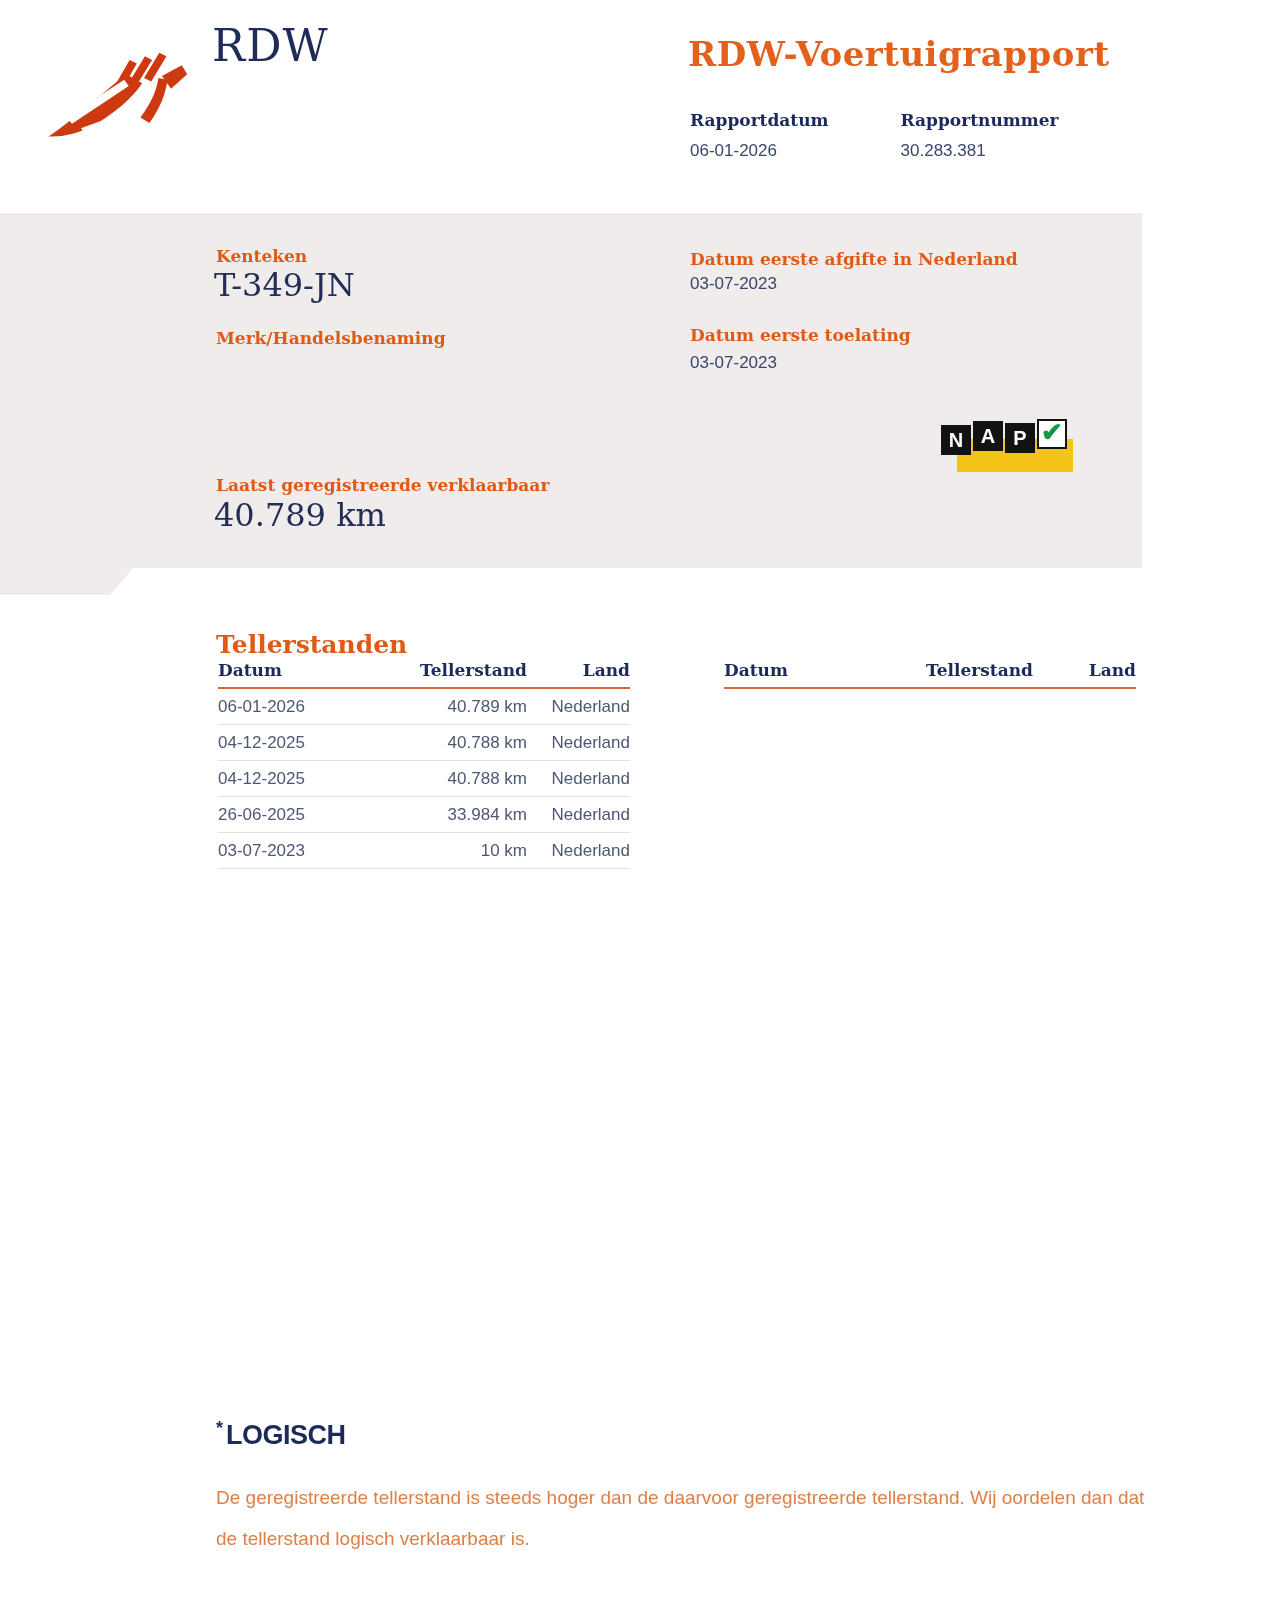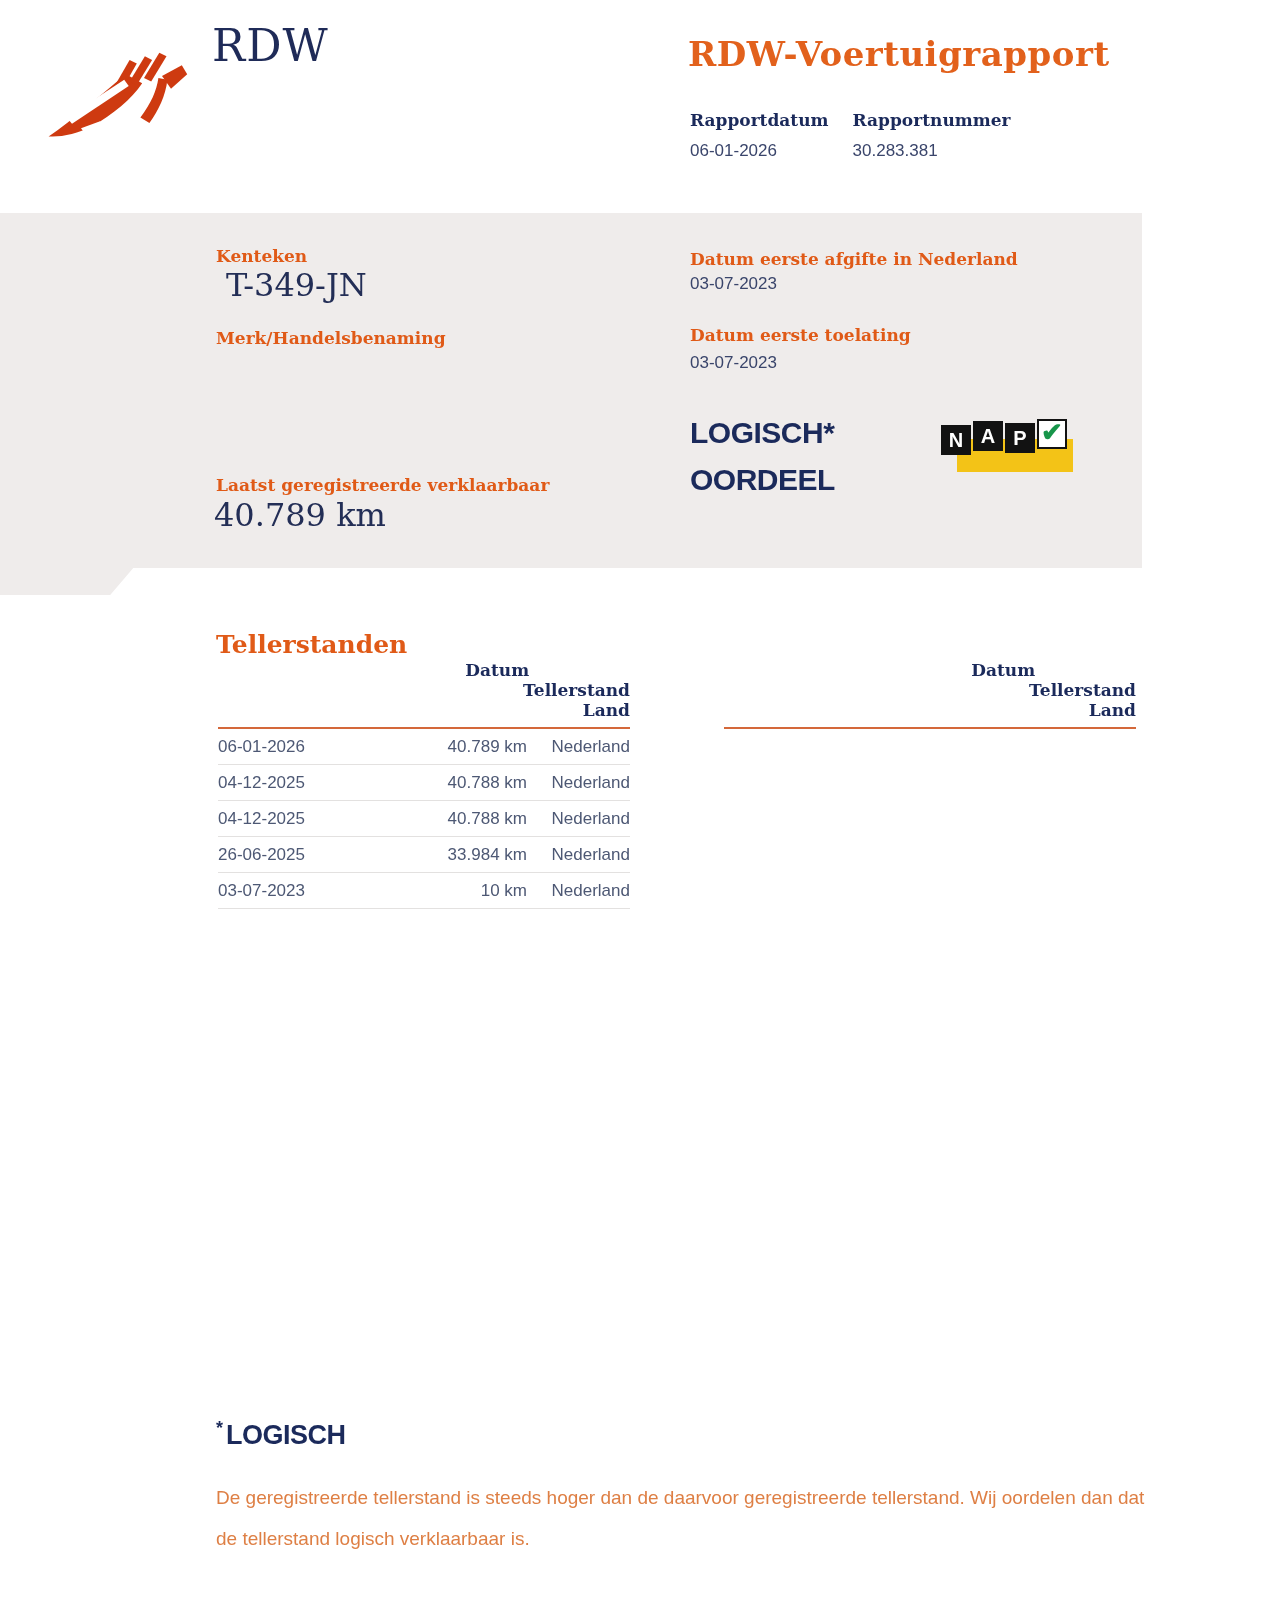--- a/index.html
+++ b/index.html
@@ -11,21 +11,21 @@
   .logo-svg{position:absolute;left:36px;top:45px;width:162px;height:100px;}
   .logo-text{
     position:absolute;left:212px;top:20px;
     font-family:"DejaVu Serif",serif;font-size:44px;color:#1F2B58;letter-spacing:1px;
   }
   .report-title{
     position:absolute;left:688px;top:34px;margin:0;
     font-family:"DejaVu Serif",serif;font-weight:bold;font-size:34px;color:#E2611C;
     letter-spacing:0.5px;white-space:nowrap;
   }
-  .meta{position:absolute;left:690px;top:110px;display:flex;gap:24px;}
+  .meta{position:absolute;left:690px;top:110px;display:flex;gap:72px;}
   .meta-lbl{
     font-family:"DejaVu Serif",serif;font-weight:bold;font-size:17px;color:#1B2A5B;
     margin-bottom:11px;white-space:nowrap;
   }
   .meta-val{font-size:17px;color:#3A456B;}
   
   .panel{
     position:absolute;left:0;top:213px;width:1142px;height:382px;background:#EFECEB;
     clip-path:polygon(0 0,100% 0,100% 92.9%,11.67% 92.9%,9.65% 100%,0 100%);
   }
@@ -60,21 +60,21 @@
   
   .tbl-title{
     position:absolute;left:216px;top:630px;
     font-family:"DejaVu Serif",serif;font-weight:bold;font-size:25px;color:#E05A17;
   }
   .tbl{position:absolute;top:660px;width:412px;}
   .tbl-1{left:218px;}
   .tbl-2{left:724px;}
   .thead{
     display:flex;align-items:flex-end;padding-bottom:7px;border-bottom:2px solid #D4683A;
-    font-family:"DejaVu Serif",serif;font-weight:bold;font-size:17px;color:#1B2A5B;flex-direction:column;
+    font-family:"DejaVu Serif",serif;font-weight:bold;font-size:17px;color:#1B2A5B;
   }
   .trow{
     display:flex;align-items:center;height:35px;border-bottom:1px solid #E3E1E0;
     font-size:17px;color:#4D5874;
   }
   .c1{width:40%;text-align:left;}
   .c2{width:35%;text-align:right;}
   .c3{width:25%;text-align:right;}
   
   .foot-head{position:absolute;left:216px;top:1418px;color:#1B2A5B;}
@@ -114,34 +114,30 @@
       <div class="meta-val">06-01-2026</div>
     </div>
     <div>
       <div class="meta-lbl">Rapportnummer</div>
       <div class="meta-val">30.283.381</div>
     </div>
   </div>
 
   <section class="panel">
     <div class="lbl" style="left:216px;top:33px;">Kenteken</div>
-    <div class="big-val" style="left:214px;top:53px;margin-left:12px;">T-349-JN</div>
+    <div class="big-val" style="left:214px;top:53px;">T-349-JN</div>
 
     <div class="lbl" style="left:216px;top:115px;">Merk/Handelsbenaming</div>
 
     <div class="lbl" style="left:690px;top:36px;text-align:right;">Datum eerste afgifte in Nederland</div>
     <div class="sm-val" style="left:690px;top:61px;">03-07-2023</div>
 
     <div class="lbl" style="left:690px;top:112px;">Datum eerste toelating</div>
     <div class="sm-val" style="left:690px;top:140px;">03-07-2023</div>
 
-    <div class="oordeel">
-      <div>LOGISCH*</div>
-      <div>OORDEEL</div>
-    </div>
 
     <div class="nap">
       <div class="nap-yellow"></div>
       <div class="nap-sq nap-n">N</div>
       <div class="nap-sq nap-a">A</div>
       <div class="nap-sq nap-p">P</div>
       <div class="nap-check">✔</div>
     </div>
 
     <div class="lbl" style="left:216px;top:262px;">Laatst geregistreerde verklaarbaar</div>

